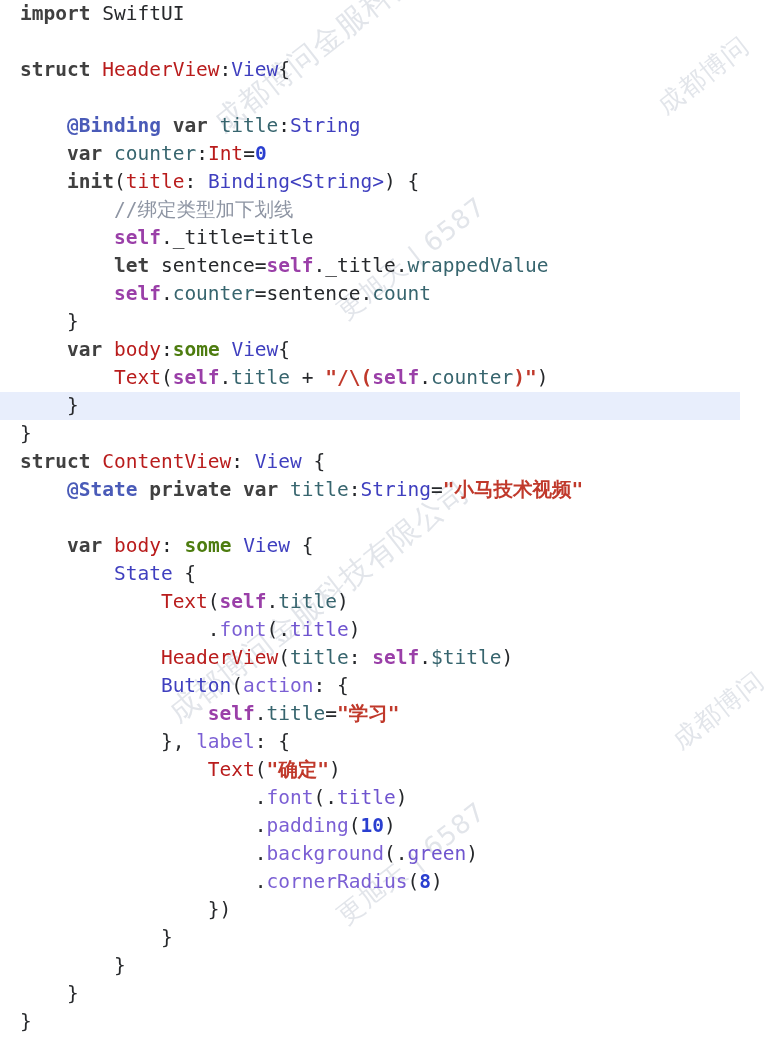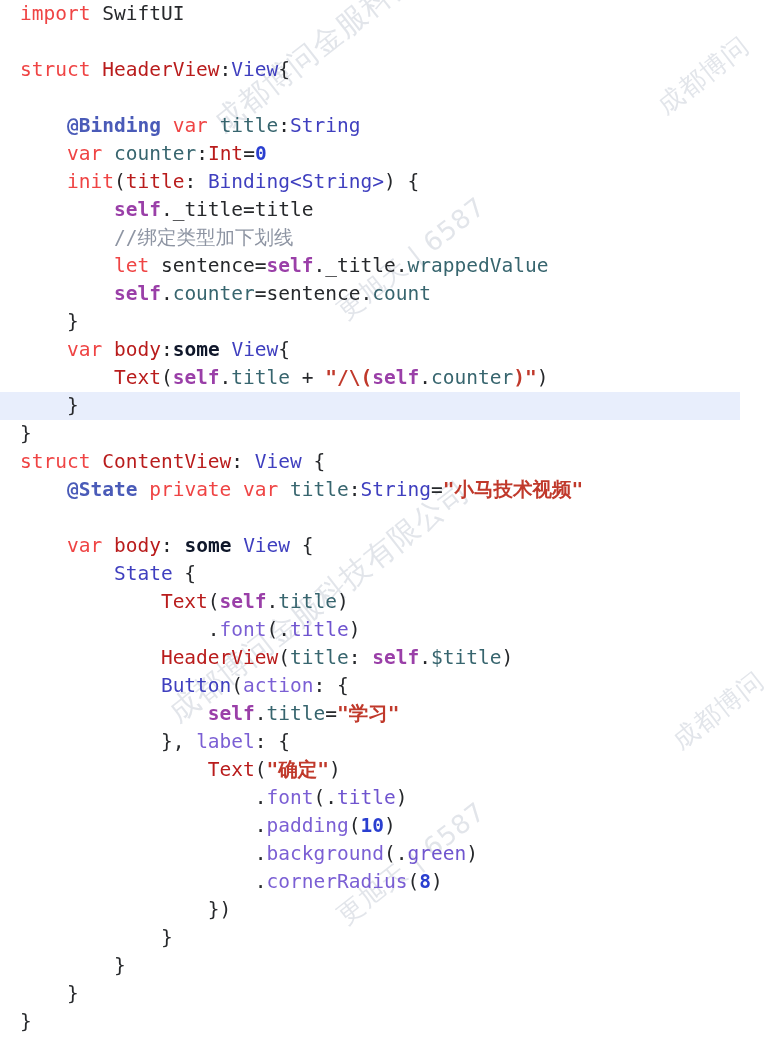--- a/index.html
+++ b/index.html
@@ -55,22 +55,22 @@
     right: 24px;
     top: 0;
     bottom: 0;
     background: #e8eefc;
     z-index: -1;
   }
   .code-line .tok { white-space: pre; }
 
   
   .t-plain   { color: #26282b; }
-  .t-kw      { color: #ef4444; font-weight: normal; }
-  .t-kw2     { color: #0f172a; font-weight: bold; }
+  .t-kw      { color: #404040; font-weight: bold; }
+  .t-kw2     { color: #4d7c0f; font-weight: bold; }
   .t-type    { color: #b91c1c; }
   .t-type2   { color: #3f3fbf; }
   .t-ident   { color: #37656e; }
   .t-func    { color: #7b5fd4; }
   .t-func2   { color: #6f54cf; }
   .t-attr    { color: #4a5bb8; font-weight: bold; }
   .t-self    { color: #9a3fa8; font-weight: bold; }
   .t-str     { color: #c0392b; font-weight: bold; }
   .t-num     { color: #2a3fd0; font-weight: bold; }
   .t-comment { color: #8e95a3; }
@@ -89,22 +89,22 @@
   </div>
 
 <div id="code-view">
     <div class="code-line"><span class="tok t-kw">import</span><span class="tok t-plain"> </span><span class="tok t-plain">SwiftUI</span></div>
     <div class="code-line">&nbsp;</div>
     <div class="code-line"><span class="tok t-kw">struct</span><span class="tok t-plain"> </span><span class="tok t-type">HeaderView</span><span class="tok t-punct">:</span><span class="tok t-type2">View</span><span class="tok t-punct">{</span></div>
     <div class="code-line"><span class="tok t-plain">    </span></div>
     <div class="code-line"><span class="tok t-plain">    </span><span class="tok t-attr">@Binding</span><span class="tok t-plain"> </span><span class="tok t-kw">var</span><span class="tok t-plain"> </span><span class="tok t-ident">title</span><span class="tok t-punct">:</span><span class="tok t-type2">String</span></div>
     <div class="code-line"><span class="tok t-plain">    </span><span class="tok t-kw">var</span><span class="tok t-plain"> </span><span class="tok t-ident">counter</span><span class="tok t-punct">:</span><span class="tok t-type">Int</span><span class="tok t-punct">=</span><span class="tok t-num">0</span></div>
     <div class="code-line"><span class="tok t-plain">    </span><span class="tok t-kw">init</span><span class="tok t-punct">(</span><span class="tok t-type">title</span><span class="tok t-punct">: </span><span class="tok t-type2">Binding&lt;String&gt;</span><span class="tok t-punct">) {</span></div>
+    <div class="code-line"><span class="tok t-plain">        </span><span class="tok t-comment">//绑定类型加下划线</span></div>
     <div class="code-line"><span class="tok t-plain">        </span><span class="tok t-self">self</span><span class="tok t-punct">.</span><span class="tok t-plain">_title</span><span class="tok t-punct">=</span><span class="tok t-plain">title</span></div>
-    <div class="code-line"><span class="tok t-plain">        </span><span class="tok t-comment">//绑定类型加下划线</span></div>
     <div class="code-line"><span class="tok t-plain">        </span><span class="tok t-kw">let</span><span class="tok t-plain"> </span><span class="tok t-plain">sentence</span><span class="tok t-punct">=</span><span class="tok t-self">self</span><span class="tok t-punct">.</span><span class="tok t-plain">_title</span><span class="tok t-punct">.</span><span class="tok t-ident">wrappedValue</span></div>
     <div class="code-line"><span class="tok t-plain">        </span><span class="tok t-self">self</span><span class="tok t-punct">.</span><span class="tok t-ident">counter</span><span class="tok t-punct">=</span><span class="tok t-plain">sentence</span><span class="tok t-punct">.</span><span class="tok t-ident">count</span></div>
     <div class="code-line"><span class="tok t-plain">    </span><span class="tok t-punct">}</span></div>
     <div class="code-line"><span class="tok t-plain">    </span><span class="tok t-kw">var</span><span class="tok t-plain"> </span><span class="tok t-type">body</span><span class="tok t-punct">:</span><span class="tok t-kw2">some</span><span class="tok t-plain"> </span><span class="tok t-type2">View</span><span class="tok t-punct">{</span></div>
     <div class="code-line"><span class="tok t-plain">        </span><span class="tok t-type">Text</span><span class="tok t-punct">(</span><span class="tok t-self">self</span><span class="tok t-punct">.</span><span class="tok t-ident">title</span><span class="tok t-punct"> + </span><span class="tok t-str">"/\(</span><span class="tok t-self">self</span><span class="tok t-punct">.</span><span class="tok t-ident">counter</span><span class="tok t-str">)"</span><span class="tok t-punct">)</span></div>
     <div class="code-line highlight"><span class="tok t-plain">    </span><span class="tok t-punct">}</span></div>
     <div class="code-line"><span class="tok t-punct">}</span></div>
     <div class="code-line"><span class="tok t-kw">struct</span><span class="tok t-plain"> </span><span class="tok t-type">ContentView</span><span class="tok t-punct">: </span><span class="tok t-type2">View</span><span class="tok t-punct"> {</span></div>
     <div class="code-line"><span class="tok t-plain">    </span><span class="tok t-attr">@State</span><span class="tok t-plain"> </span><span class="tok t-kw">private</span><span class="tok t-plain"> </span><span class="tok t-kw">var</span><span class="tok t-plain"> </span><span class="tok t-ident">title</span><span class="tok t-punct">:</span><span class="tok t-type2">String</span><span class="tok t-punct">=</span><span class="tok t-str">"小马技术视频"</span></div>
     <div class="code-line">&nbsp;</div>

